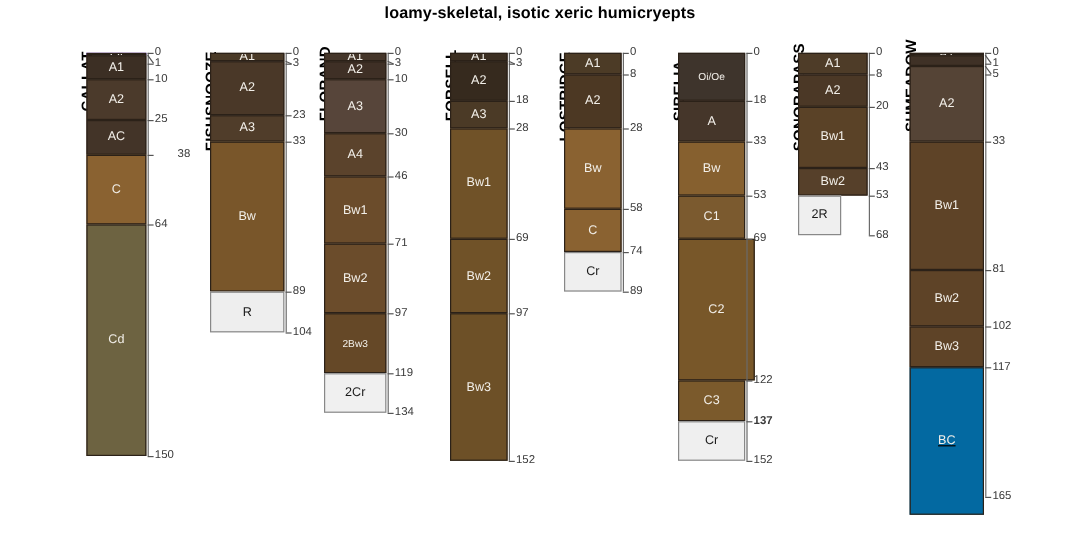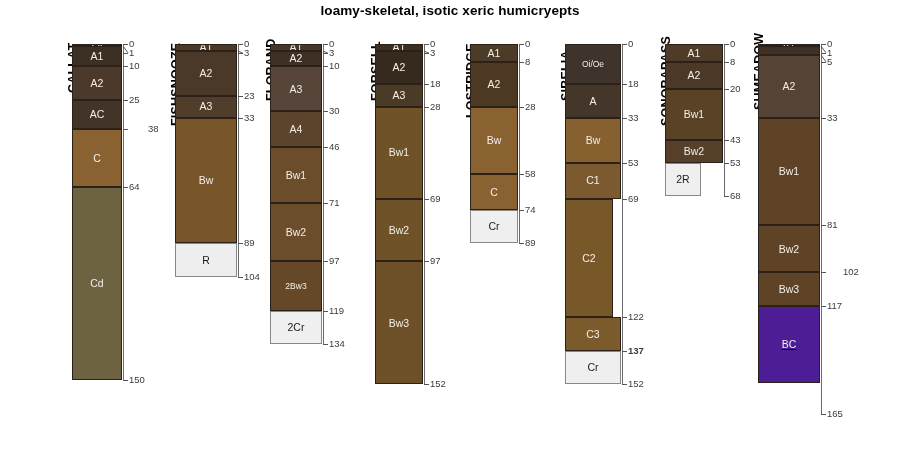--- a/index.html
+++ b/index.html
@@ -281,21 +281,21 @@
         </div>
         <div class="hz" style="left: 565px; top: 84.32px; width: 56px; height: 33.6px; background: rgb(69, 54, 42);">
           <span class="lbl">A</span>
         </div>
         <div class="hz" style="left: 565px; top: 117.92px; width: 56px; height: 44.8px; background: rgb(134, 96, 47);">
           <span class="lbl">Bw</span>
         </div>
         <div class="hz" style="left: 565px; top: 162.72px; width: 56px; height: 35.84px; background: rgb(123, 90, 47);">
           <span class="lbl">C1</span>
         </div>
-        <div class="hz" style="left: 565px; top: 198.56px; width: 48px; height: 118.72px; background: rgb(120, 87, 41);">
+        <div class="hz" style="left: 565px; top: 198.56px; width: 64px; height: 118.72px; background: rgb(120, 87, 41);">
           <span class="lbl">C2</span>
         </div>
         <div class="hz" style="left: 565px; top: 317.28px; width: 56px; height: 33.6px; background: rgb(123, 90, 44);">
           <span class="lbl">C3</span>
         </div>
         <div class="hz light" style="left: 565px; top: 350.88px; width: 56px; height: 33.6px; background: rgb(239, 239, 239); border-color: rgb(136, 136, 136);">
           <span class="lbl">Cr</span>
         </div>
         <div class="axis" style="left: 622px; top: 44px; height: 340.48px;"></div>
         <div class="tick" style="left: 622px; top: 44px;"></div>
@@ -357,42 +357,42 @@
         </div>
         <div class="hz" style="left: 758px; top: 117.92px; width: 62px; height: 107.52px; background: rgb(94, 67, 39);">
           <span class="lbl">Bw1</span>
         </div>
         <div class="hz" style="left: 758px; top: 225.44px; width: 62px; height: 47.04px; background: rgb(94, 67, 39);">
           <span class="lbl">Bw2</span>
         </div>
         <div class="hz" style="left: 758px; top: 272.48px; width: 62px; height: 33.6px; background: rgb(94, 67, 39);">
           <span class="lbl">Bw3</span>
         </div>
-        <div class="hz" style="left: 758px; top: 306.08px; width: 62px; height: 77px; background: #4c1d95; text-decoration: underline;">
+        <div class="hz" style="left: 758px; top: 306.08px; width: 62px; height: 123px; background: #0369a1; text-decoration: underline;">
           <span class="lbl">BC</span>
         </div>
         <div class="axis" style="left: 821px; top: 44px; height: 369.6px;"></div>
         <div class="tick" style="left: 821px; top: 44px;"></div>
         <div class="dlabel" style="left: 827px; top: 39px;">0</div>
         <div class="tick" style="left: 821px; top: 53px;"></div>
         <svg class="leader" width="7" height="6.759999999999998" style="left: 821px; top: 46.24px;">
           <line x1="0" y1="0" x2="5" y2="6.759999999999998" stroke="#555555" stroke-width="1"></line>
         </svg>
         <div class="dlabel" style="left: 827px; top: 48px;">1</div>
         <div class="tick" style="left: 821px; top: 62px;"></div>
         <svg class="leader" width="7" height="6.799999999999997" style="left: 821px; top: 55.2px;">
           <line x1="0" y1="0" x2="5" y2="6.799999999999997" stroke="#555555" stroke-width="1"></line>
         </svg>
         <div class="dlabel" style="left: 827px; top: 57px;">5</div>
         <div class="tick" style="left: 821px; top: 117.92px;"></div>
         <div class="dlabel" style="left: 827px; top: 112.92px;">33</div>
         <div class="tick" style="left: 821px; top: 225.44px;"></div>
         <div class="dlabel" style="left: 827px; top: 220.44px;">81</div>
         <div class="tick" style="left: 821px; top: 272.48px;"></div>
-        <div class="dlabel" style="left: 827px; top: 267.48px; margin-left: 16px;">102</div>
+        <div class="dlabel" style="left: 827px; top: 267.48px;">102</div>
         <div class="tick" style="left: 821px; top: 306.08px;"></div>
         <div class="dlabel" style="left: 827px; top: 301.08px;">117</div>
         <div class="tick" style="left: 821px; top: 413.6px;"></div>
         <div class="dlabel" style="left: 827px; top: 408.6px;">165</div>
       </div>
     </div>
 
 </div>
 
 </body></html>

